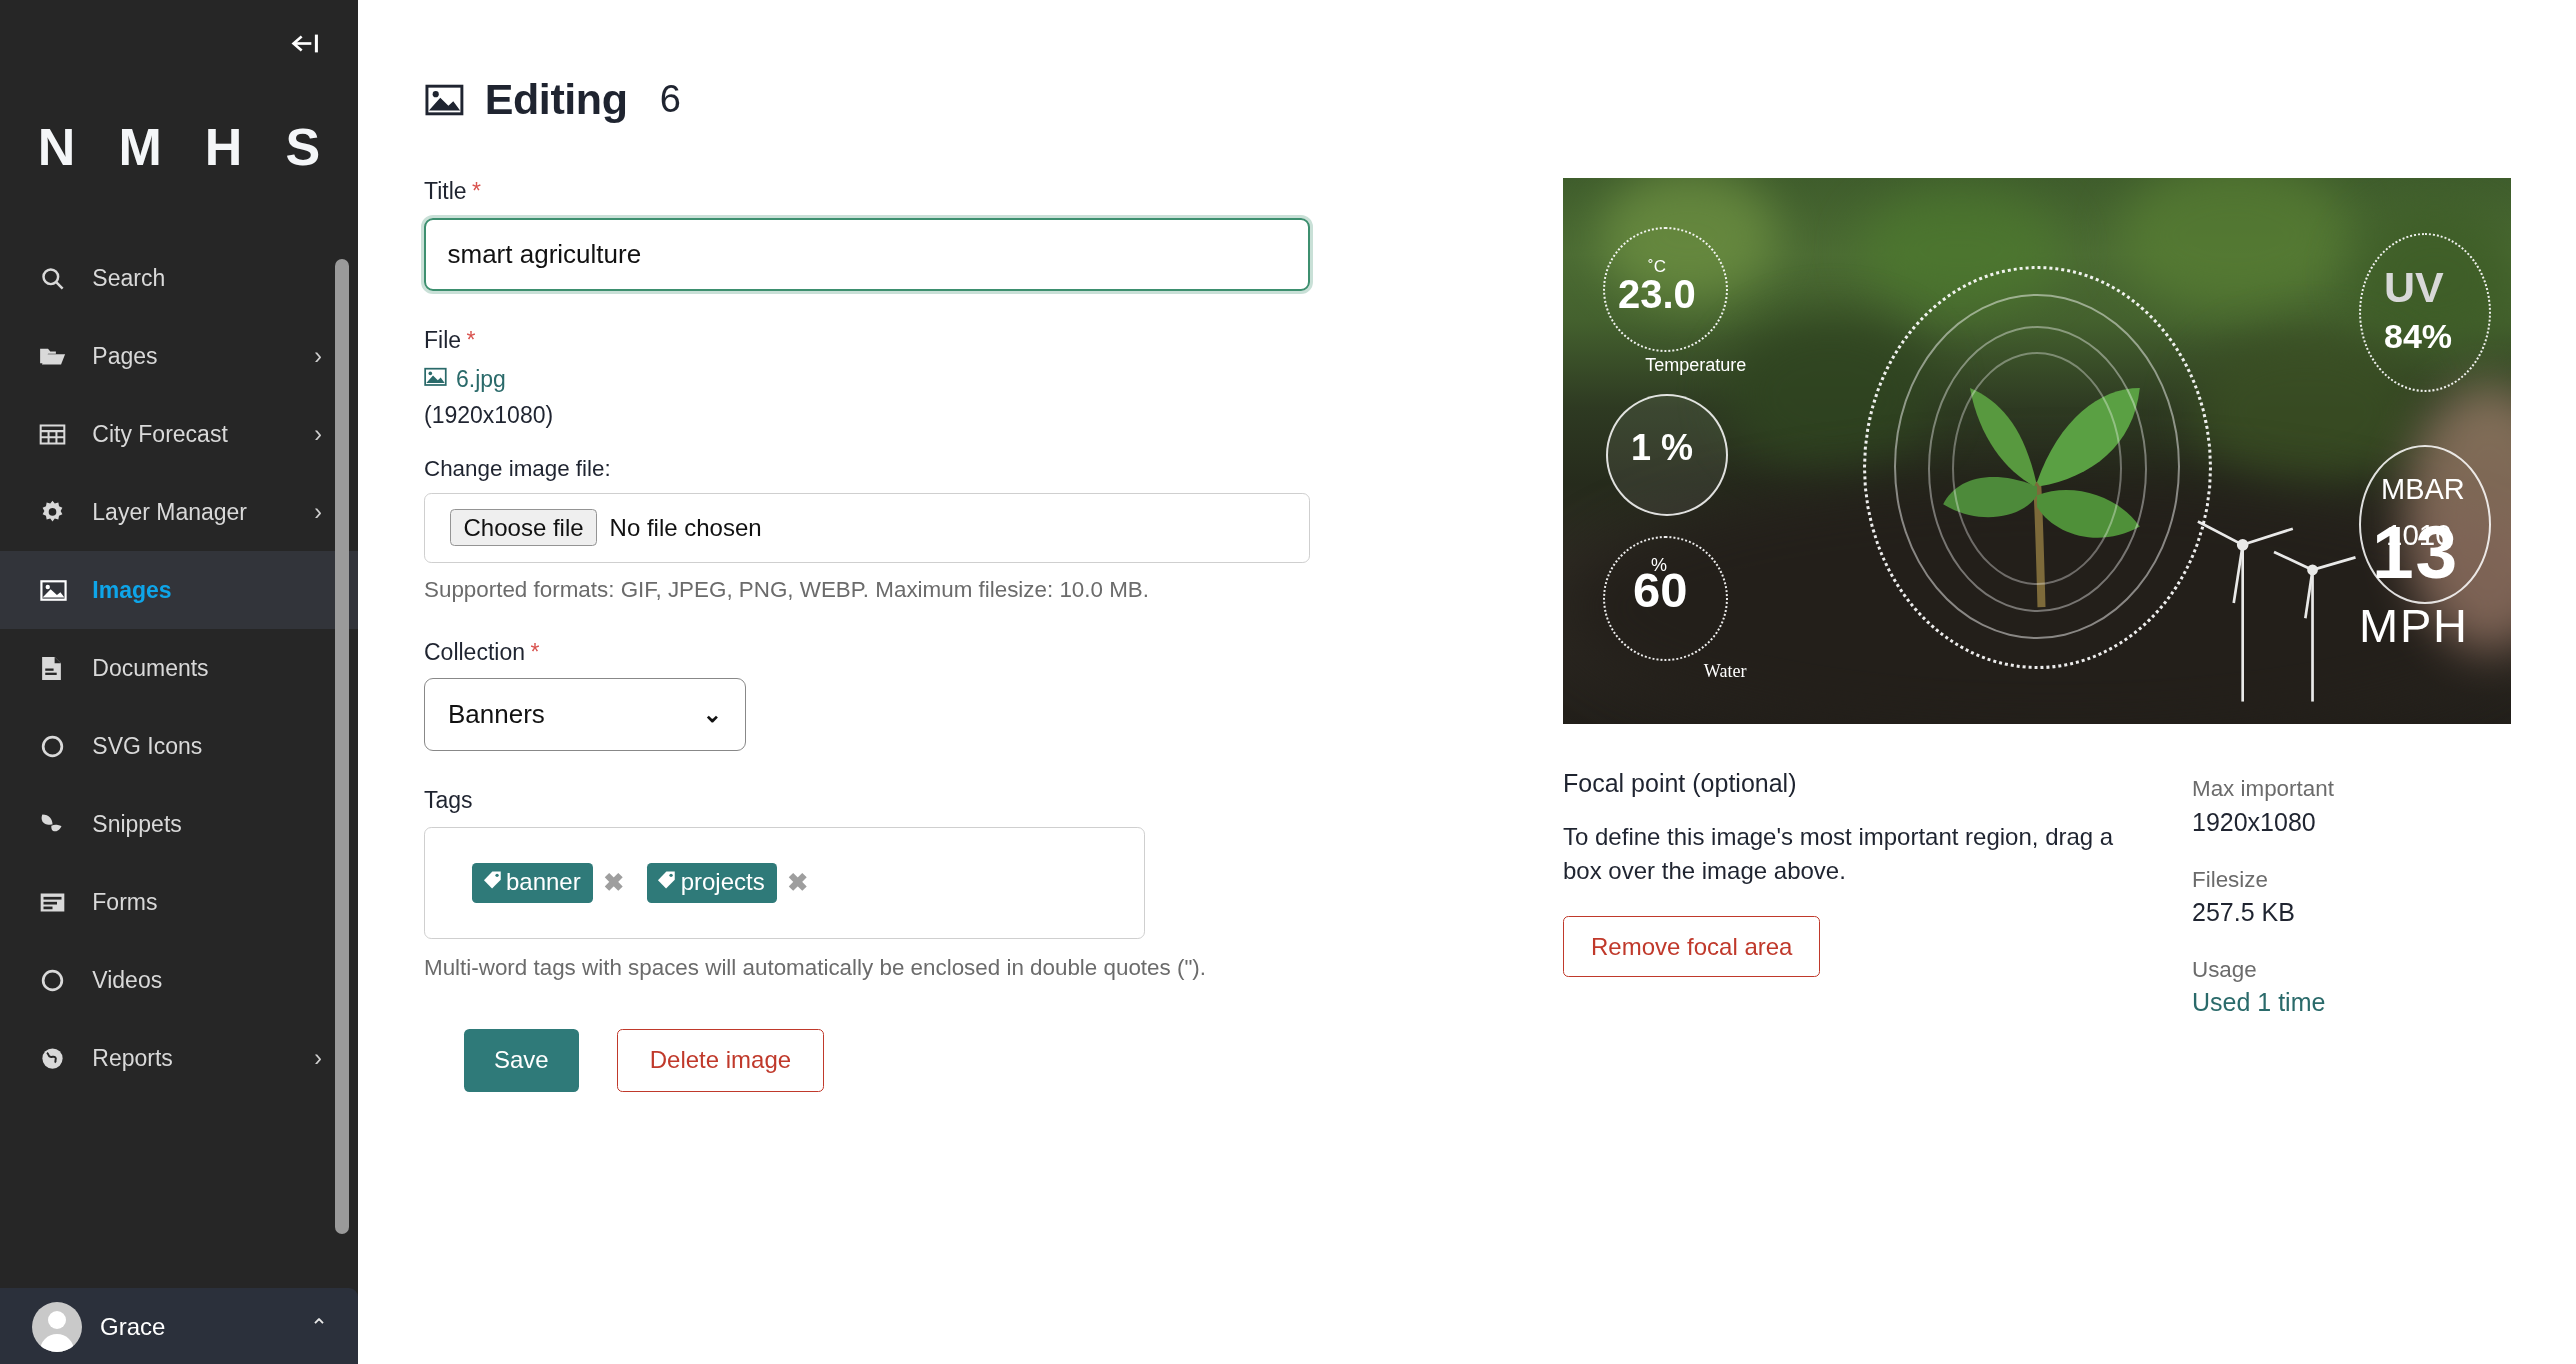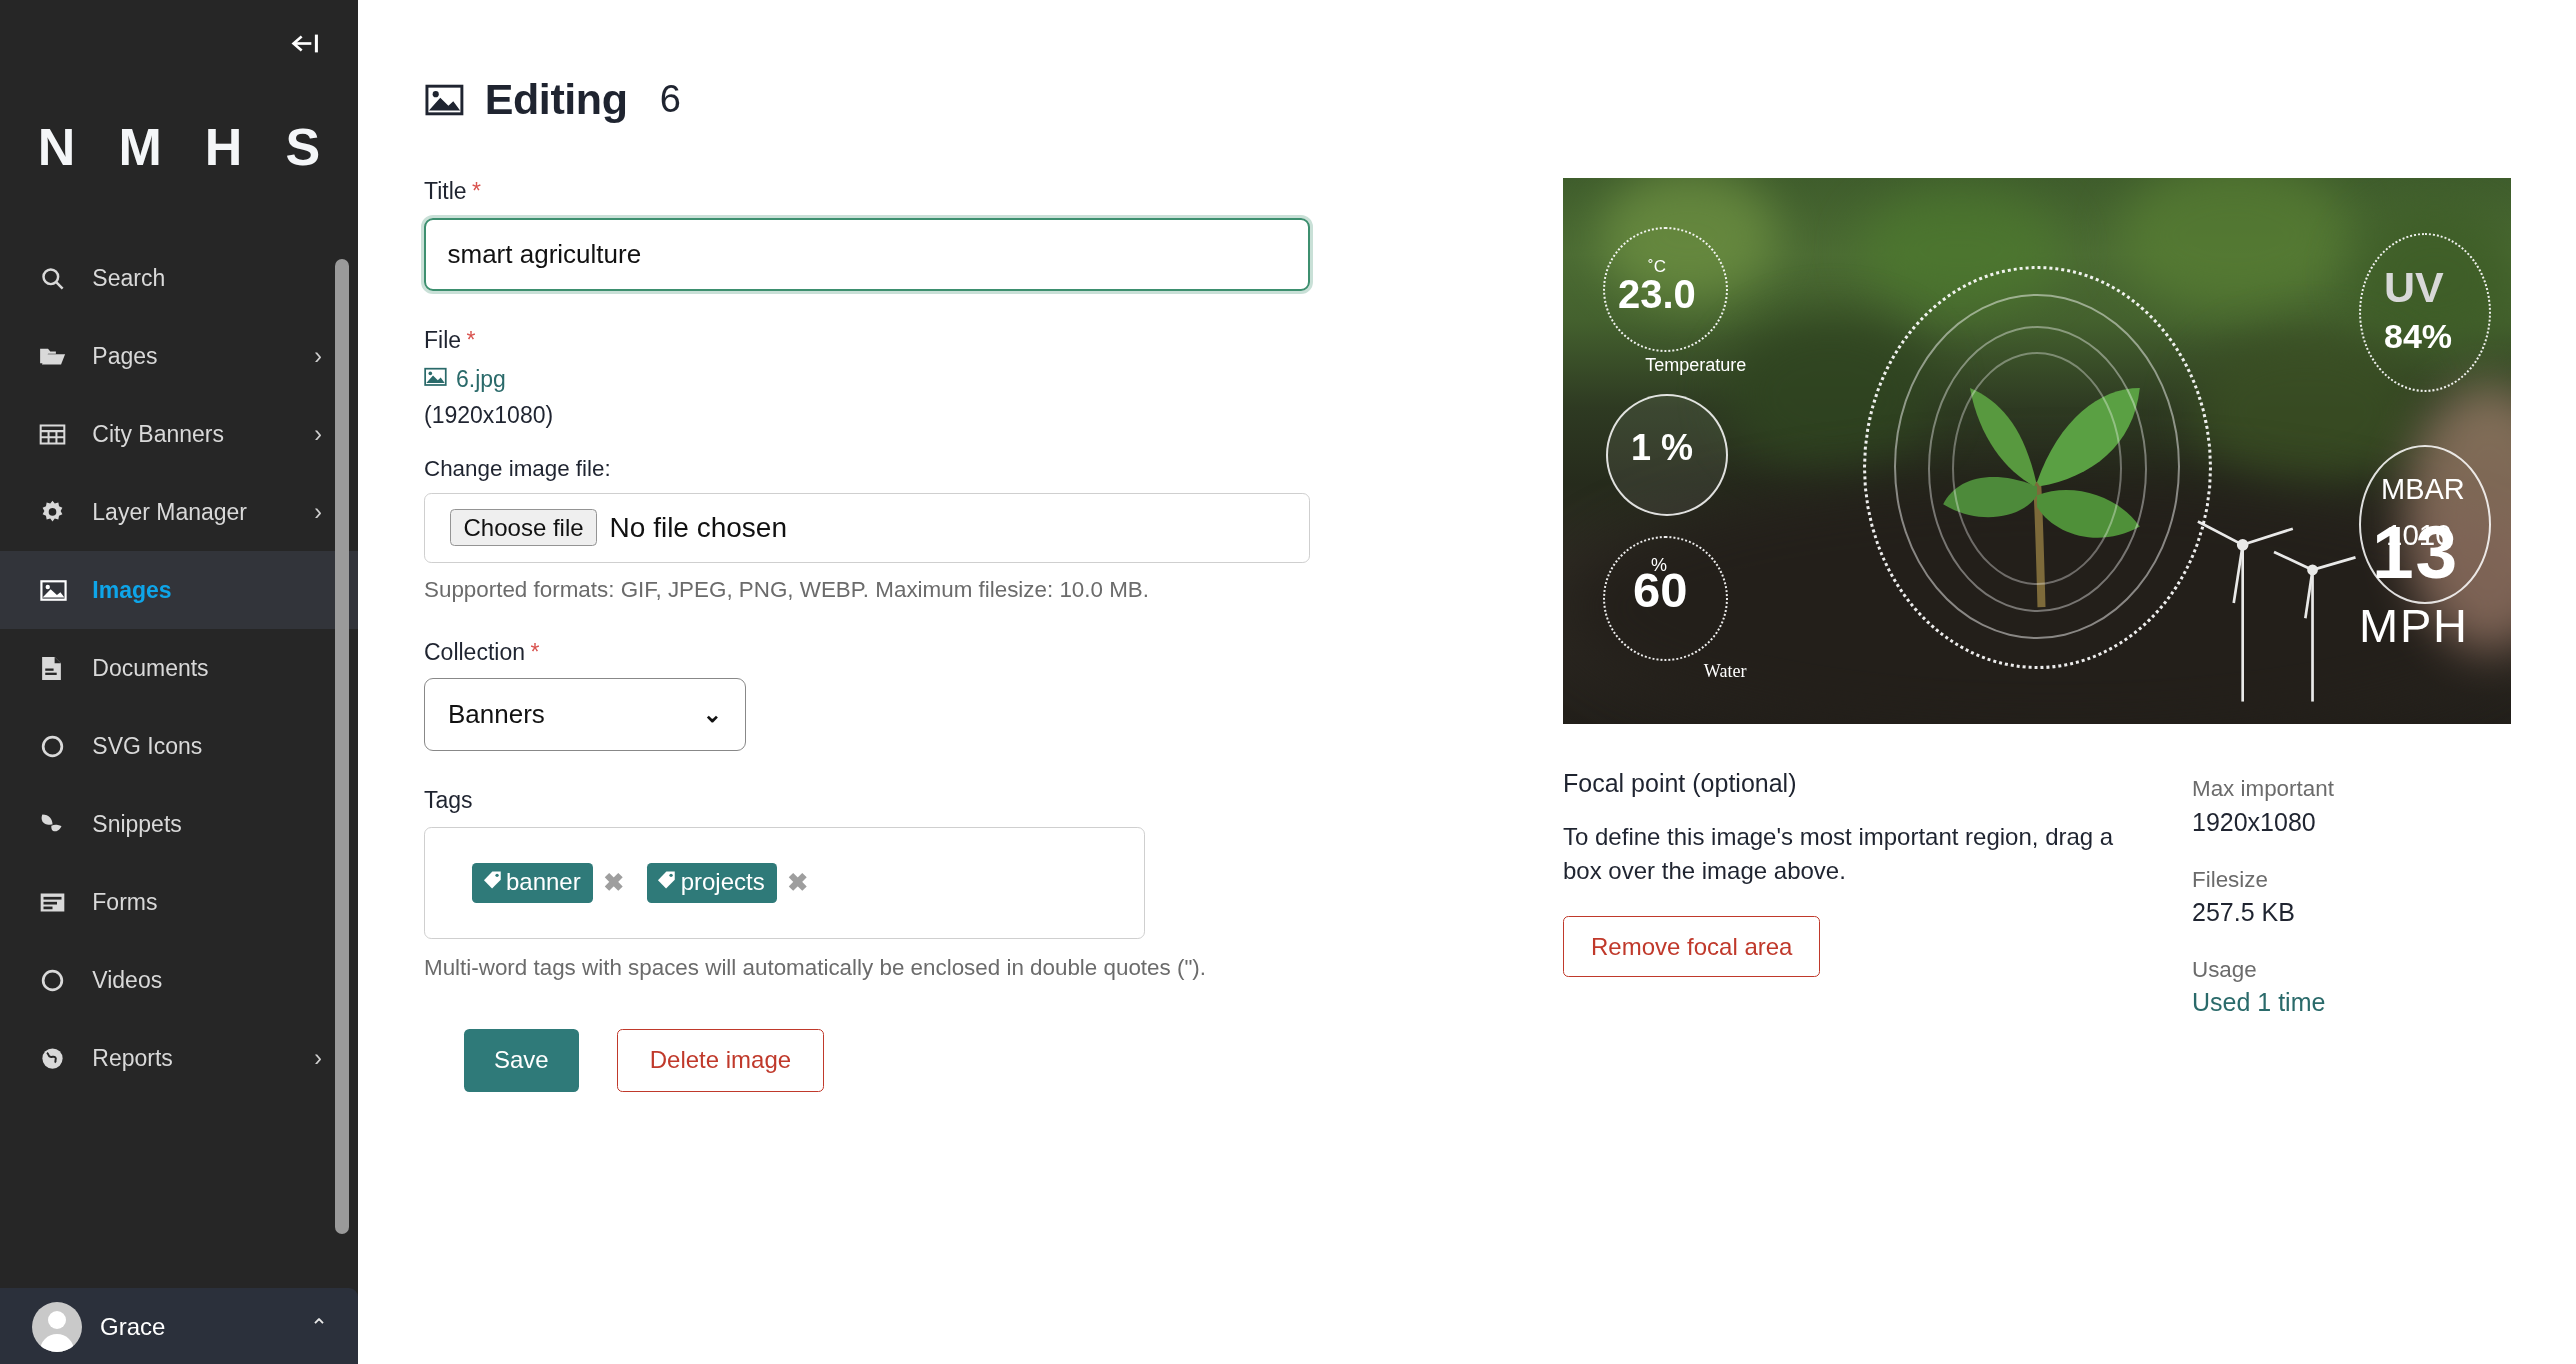--- a/index.html
+++ b/index.html
@@ -140,21 +140,21 @@
     border: 1.8px solid #cfcfcf; border-radius: 7.2px;
     display: flex; align-items: center;
     padding-left: 25px;
     background: #fff;
   }
   .choose-file-btn {
     background: #efefef; border: 1.8px solid #949494; border-radius: 4.5px;
     font-size: 24px; color: #111; padding: 3.6px 12.5px;
     font-family: "Liberation Sans", sans-serif; cursor: pointer;
   }
-  .no-file { font-size: 28px; color: #111; margin-left: 12.5px; }
+  .no-file { font-size: 24px; color: #111; margin-left: 12.5px; }
   .hint { font-size: 22.4px; color: #6b6b6b; margin-top: 14.3px; }
 
   .select-box {
     width: 322px; height: 73px;
     border: 1.8px solid #888; border-radius: 9px;
     background: #fff;
     display: flex; align-items: center; justify-content: space-between;
     padding: 0 23px 0 23px;
     font-size: 26px; color: #111;
     cursor: pointer;
@@ -269,21 +269,21 @@
         <span class="nav-chev">›</span>
       </div>
 
       <div class="nav-item">
         <span class="nav-icon">
           <svg width="27" height="23" viewBox="0 0 24 20" fill="none" stroke="#d9d9d9" stroke-width="1.8">
             <rect x="1.5" y="2" width="21" height="16"></rect>
               <path d="M1.5 7h21M1.5 12.5h21M8.5 7v11M15.5 7v11"></path>
           </svg>
         </span>
-        <span class="nav-label">City Banners</span>
+        <span class="nav-label">City Forecast</span>
         <span class="nav-chev">›</span>
       </div>
 
       <div class="nav-item">
         <span class="nav-icon">
           <svg width="27" height="27" viewBox="0 0 24 24" fill="#d9d9d9">
             <path d="M12 1.5l2 2.6 3.2-.9.6 3.3 3 1.3-1.6 2.9 1.6 2.9-3 1.3-.6 3.3-3.2-.9-2 2.6-2-2.6-3.2.9-.6-3.3-3-1.3L4.8 10.7 3.2 7.8l3-1.3.6-3.3L10 4.1z"></path>
             <circle cx="12" cy="11.5" r="3.4" fill="#262626"></circle>
           </svg>
         </span>

